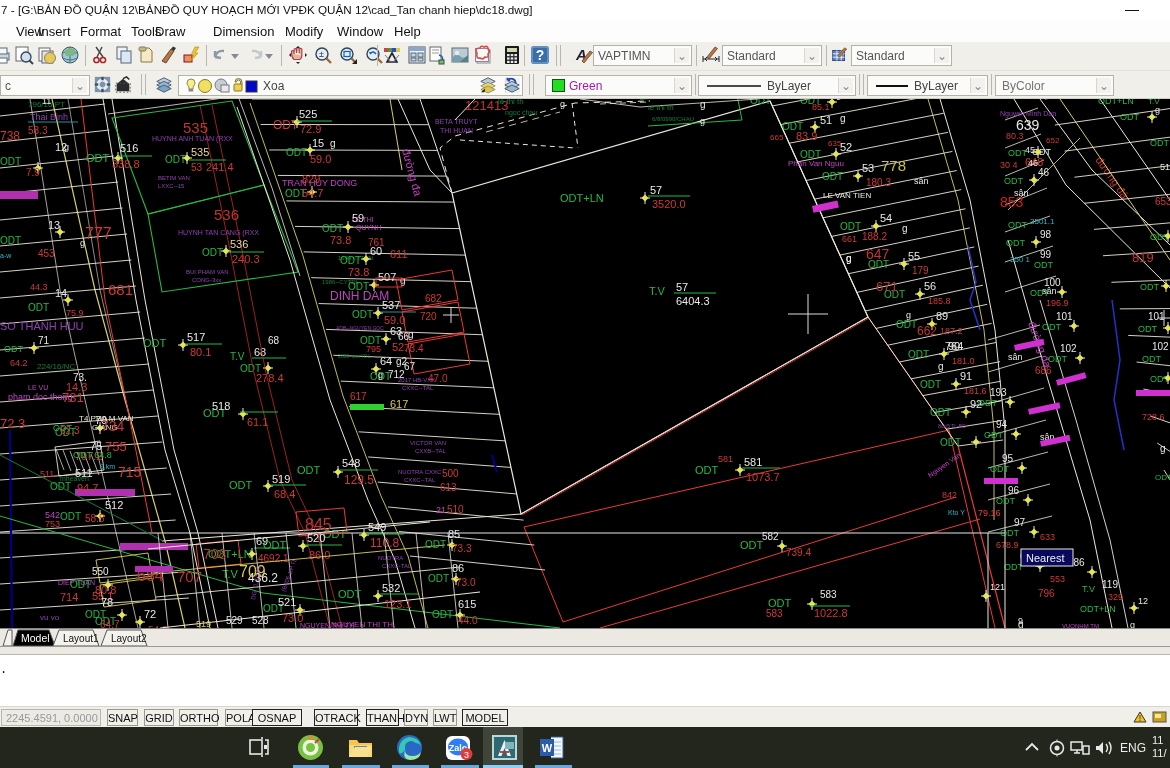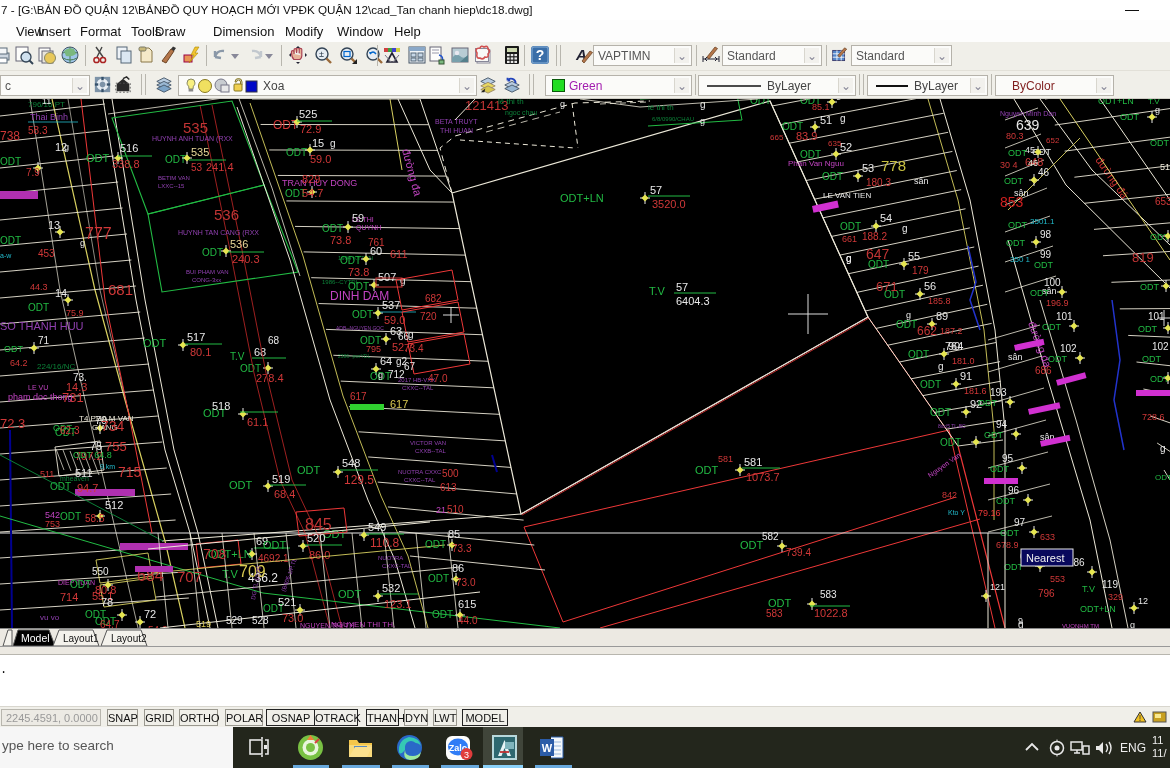--- a/index.html
+++ b/index.html
@@ -203,21 +203,21 @@
         <path d="M10 3 L14 1 L17 4" fill="none" stroke="#2a2a2a" stroke-width="1.6"></path>
         <rect x="2" y="8" width="16" height="10" fill="none" stroke="#555" stroke-dasharray="2,2"></rect>
       </svg></div>
     <div class="vsep" style="left:141px"></div>
     <div class="vsep" style="left:145px"></div>
     <div class="ti" style="left:155px;top:5px;width:18px;height:18px"><svg width="100%" height="100%" viewBox="0 0 20 20">
         <path d="M10 2 L18 6 L10 10 L2 6 Z" fill="#b8cce0" stroke="#456"></path>
         <path d="M10 6 L18 10 L10 14 L2 10 Z" fill="#9ab8d4" stroke="#456"></path>
         <path d="M10 10 L18 14 L10 18 L2 14 Z" fill="#7ca4c8" stroke="#456"></path>
       </svg></div>
-    <div class="cmb" style="left:178px;width:299px;top:4px">
+    <div class="cmb" style="left:178px;width:345px;top:4px">
       <svg width="78" height="16" viewBox="0 0 78 16" style="margin-right:2px">
         <path d="M8 1 a4 4 0 0 1 4 4 q0 2 -1.6 3.2 L10 11 H6 L5.6 8.2 Q4 7 4 5 a4 4 0 0 1 4 -4 Z" fill="#f8f080" stroke="#886"></path>
         <rect x="5.6" y="11" width="4.6" height="2.5" fill="#888"></rect>
         <circle cx="22" cy="8" r="6.5" fill="#f0e060" stroke="#887820"></circle>
         <circle cx="38" cy="7" r="6" fill="#c8ccd0" stroke="#778"></circle>
         <rect x="38" y="7" width="8" height="7" fill="#e8e8e8" stroke="#778"></rect>
         <path d="M52 4 a3.5 3.5 0 0 1 7 0 V7 h-1.5 V4 a2 2 0 0 0 -4 0 Z" fill="#ddd" stroke="#887820"></path>
         <rect x="51" y="6" width="8" height="7" rx="1" fill="#f0d050" stroke="#887820"></rect>
         <rect x="63" y="3" width="11" height="11" fill="#0008c8" stroke="#334"></rect>
       </svg>
@@ -256,21 +256,21 @@
     <div class="vsep" style="left:863px"></div>
     <div class="cmb" style="left:867px;width:121px;top:4px">
       <svg width="36" height="10" viewBox="0 0 36 10" style="margin:0 4px 0 2px">
         <line x1="2" y1="5" x2="34" y2="5" stroke="#111" stroke-width="2"></line>
       </svg>
       <span style="color:#444">ByLayer</span>
       <span class="cmbtn">⌄</span>
     </div>
     <div class="vsep" style="left:991px"></div>
     <div class="cmb" style="left:995px;width:119px;top:4px">
-      <span style="color:#7f1d1d;margin-left:12px">ByColor</span>
+      <span style="color:#737373;margin-left:2px">ByColor</span>
       <span class="cmbtn">⌄</span>
     </div>
   </div>
 <div id="draw"><svg width="1170" height="529" viewBox="0 0 1170 529">
       <polyline points="452,94 770,2 868,218 521,415 452,94" fill="none" stroke="#ece8d8" stroke-width="1.2"></polyline>
       <polyline points="452,94 440,49 455,37 560,8 575,4 650,2" fill="none" stroke="#ece8d8" stroke-width="1" stroke-dasharray="6,5"></polyline>
       <line x1="572" y1="4" x2="578" y2="49" stroke="#ece8d8" stroke-width="1" stroke-dasharray="5,4"></line>
       <line x1="460" y1="41" x2="575" y2="49" stroke="#ece8d8" stroke-width="1" stroke-dasharray="5,4"></line>
       <polyline points="420,0 452,94" fill="none" stroke="#ece8d8" stroke-width="1"></polyline>
       <polyline points="398,0 430,71 452,94" fill="none" stroke="#ece8d8" stroke-width="1"></polyline>
@@ -1212,37 +1212,36 @@
 <div id="split"></div>
 <div id="cmd">
     <div style="position:absolute;left:0;top:8px">.</div>
   </div>
 <div id="status">
     <div class="coord">2245.4591, 0.0000</div>
     <div class="sbtn" style="left:107px;width:31px">SNAP</div>
     <div class="sbtn" style="left:144px;width:30px">GRID</div>
     <div class="sbtn" style="left:179px;width:39px">ORTHO</div>
     <div class="sbtn" style="left:225px;width:38px">POLAR</div>
-    <div class="sbtn on" style="left:266px;width:50px">OSNAP</div>
+    <div class="sbtn on" style="left:252px;width:50px">OSNAP</div>
     <div class="sbtn on" style="left:314px;width:44px">OTRACK</div>
     <div class="sbtn on" style="left:366px;width:33px">THANH</div>
     <div class="sbtn" style="left:404px;width:24px">DYN</div>
     <div class="sbtn" style="left:433px;width:24px">LWT</div>
     <div class="sbtn on" style="left:462px;width:46px">MODEL</div>
     <div style="position:absolute;right:22px;top:2px;width:16px;height:16px"><svg width="16" height="16" viewBox="0 0 16 16">
         <path d="M2 13 L8 3 L14 13 Z" fill="#f0c020" stroke="#333"></path>
         <text x="8" y="12" font-size="9" text-anchor="middle" fill="#333">!</text>
       </svg></div>
     <div style="position:absolute;right:2px;top:2px;width:16px;height:16px"><svg width="16" height="16" viewBox="0 0 16 16">
         <rect x="1" y="3" width="13" height="10" fill="#c8a020" stroke="#555"></rect>
         <rect x="3" y="5" width="6" height="4" fill="#f8e890"></rect>
       </svg></div>
   </div>
 <div id="task">
-    <div class="search">ype here to search</div>
     <div class="tbi" style="left:246px"><svg width="26" height="26" viewBox="0 0 26 26">
         <rect x="4" y="6" width="12" height="14" fill="none" stroke="#e8e8e8" stroke-width="1.6"></rect>
         <path d="M19 6 h3 v14 h-3 M16 3 v2 M16 21 v2" stroke="#e8e8e8" stroke-width="1.6" fill="none"></path>
         <rect x="18" y="11" width="3" height="4" fill="#e8e8e8"></rect>
       </svg></div>
     <div class="tbi" style="left:297px"><svg width="27" height="27" viewBox="0 0 27 27">
         <circle cx="13.5" cy="13.5" r="12.5" fill="#79c143"></circle>
         <circle cx="13.5" cy="13.5" r="8" fill="#e9f5dc"></circle>
         <circle cx="13.5" cy="13.5" r="4.5" fill="#79c143"></circle>
         <path d="M13.5 1 L17 6 L10 6 Z" fill="#f0803c"></path>

